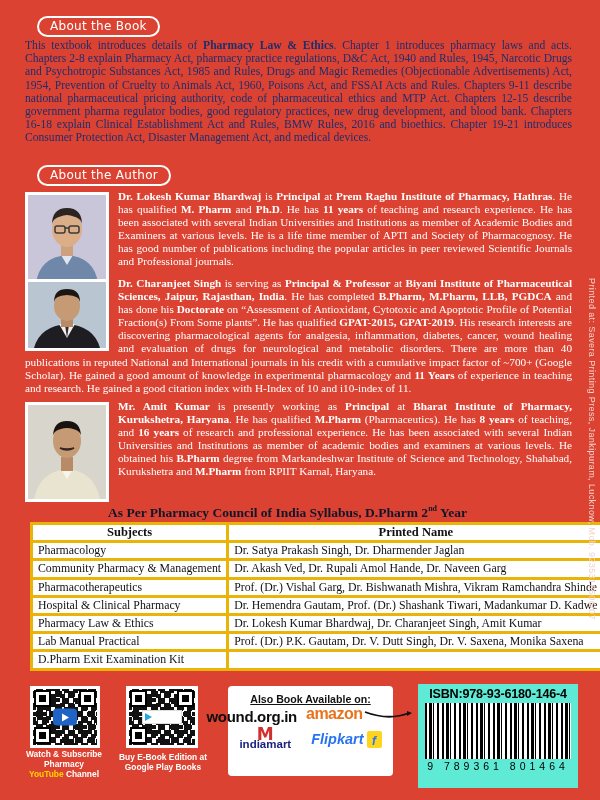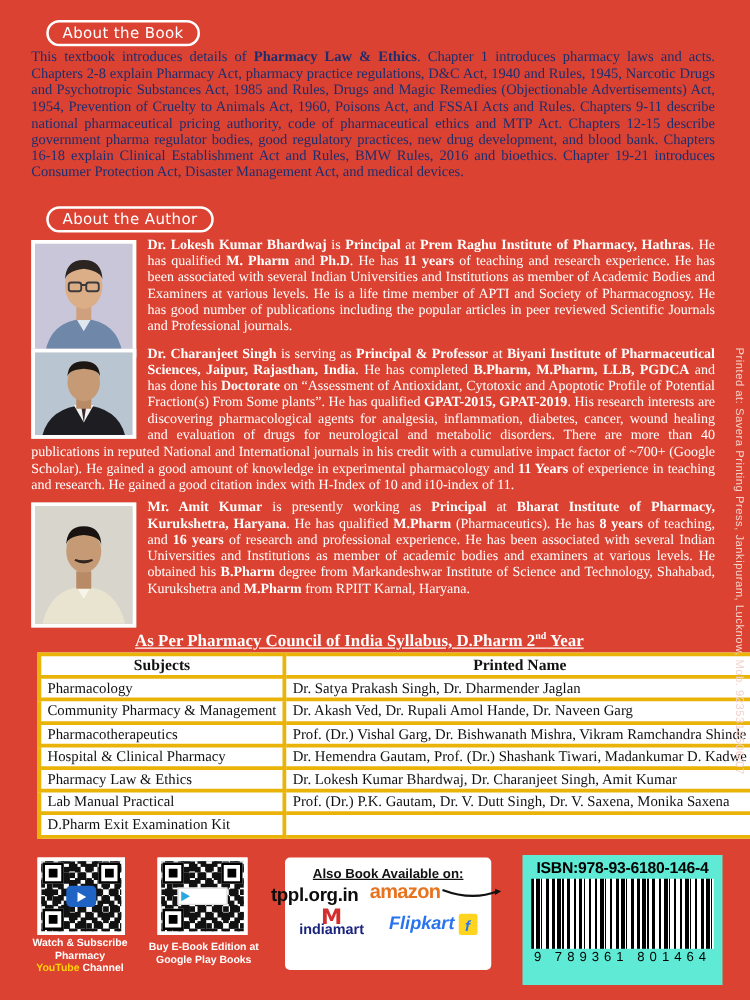--- a/index.html
+++ b/index.html
@@ -12,22 +12,22 @@
          padding:1px 11px;letter-spacing:.3px;}
   
   .bookpara{position:absolute;left:25px;top:39px;width:547px;color:#1d2e6e;
             font-size:11.6px;line-height:13.2px;text-align:justify;}
   
   .author{position:absolute;left:25px;width:547px;color:#fff;font-size:11.2px;
           line-height:13.1px;text-align:justify;}
   .photo{float:left;border:3px solid #fff;margin:2px 9px 2px 0;background:#ccc;}
   .photo svg{display:block;}
   
-  .tabletitle{position:absolute;left:0;top:504px;width:575px;text-align:center;color:#ffffff;
-              font-weight:bold;font-size:13.5px;text-decoration:underline;}
+  .tabletitle{position:absolute;left:0;top:504px;width:575px;text-align:center;color:#0f172a;
+              font-weight:bold;font-size:13.5px;}
   .tabletitle sup{font-size:8px;}
   table.syll{position:absolute;left:30px;top:522px;width:540px;border-collapse:collapse;
              background:#fff;font-size:11.8px;color:#111;}
   table.syll td,table.syll th{border:3px solid #eab308;padding:0 5px;height:15.2px;
              white-space:nowrap;overflow:hidden;}
   table.syll th{font-size:12.5px;text-align:center;}
   td.subj{width:176px;}
   
   .qr{position:absolute;background:#fff;border:3px solid #fff;}
   .qrpat{width:100%;height:100%;position:relative;
@@ -200,21 +200,21 @@
     </div>
   </div>
   <div class="qrcap" style="left:108px;top:752px;width:110px">
     <div>Buy E-Book Edition at</div>
     <div>Google Play Books</div>
   </div>
 
   <div class="availbox">
     <div class="avail-head">Also Book Available on:</div>
     <div class="storerow1">
-      <span class="tppl">tppl.org.in</span>
+      <span class="tppl">wound.org.in</span>
       <span class="amazon">
         <span class="amazon-txt">amazon</span>
         <svg width="52" height="9" viewBox="0 0 52 9">
           <path d="M2 2 Q26 11 46 3" stroke="#111" stroke-width="1.8" fill="none"></path>
           <path d="M44 1 L49 3 L44 6 Z" fill="#111"></path>
         </svg>
       </span>
     </div>
     <div class="storerow2">
       <span class="indiamart">

